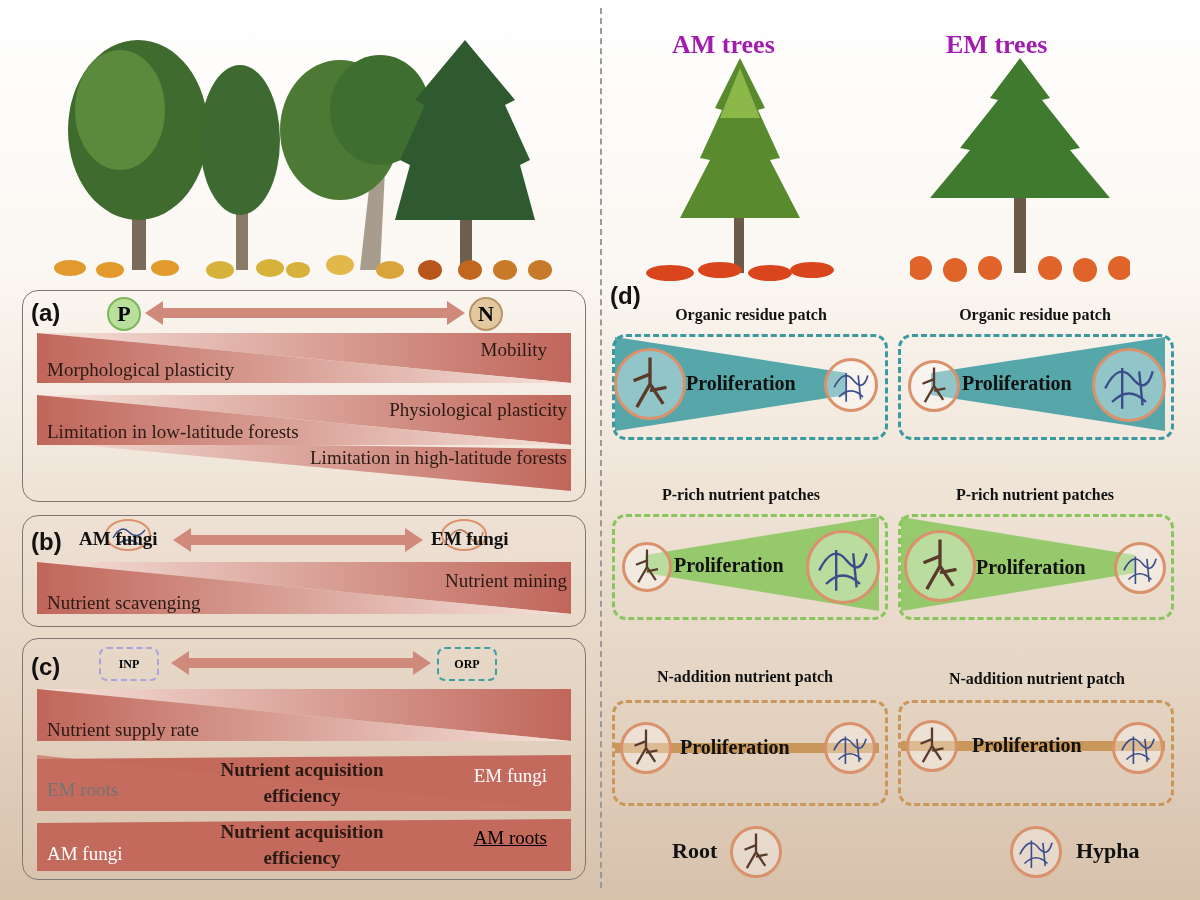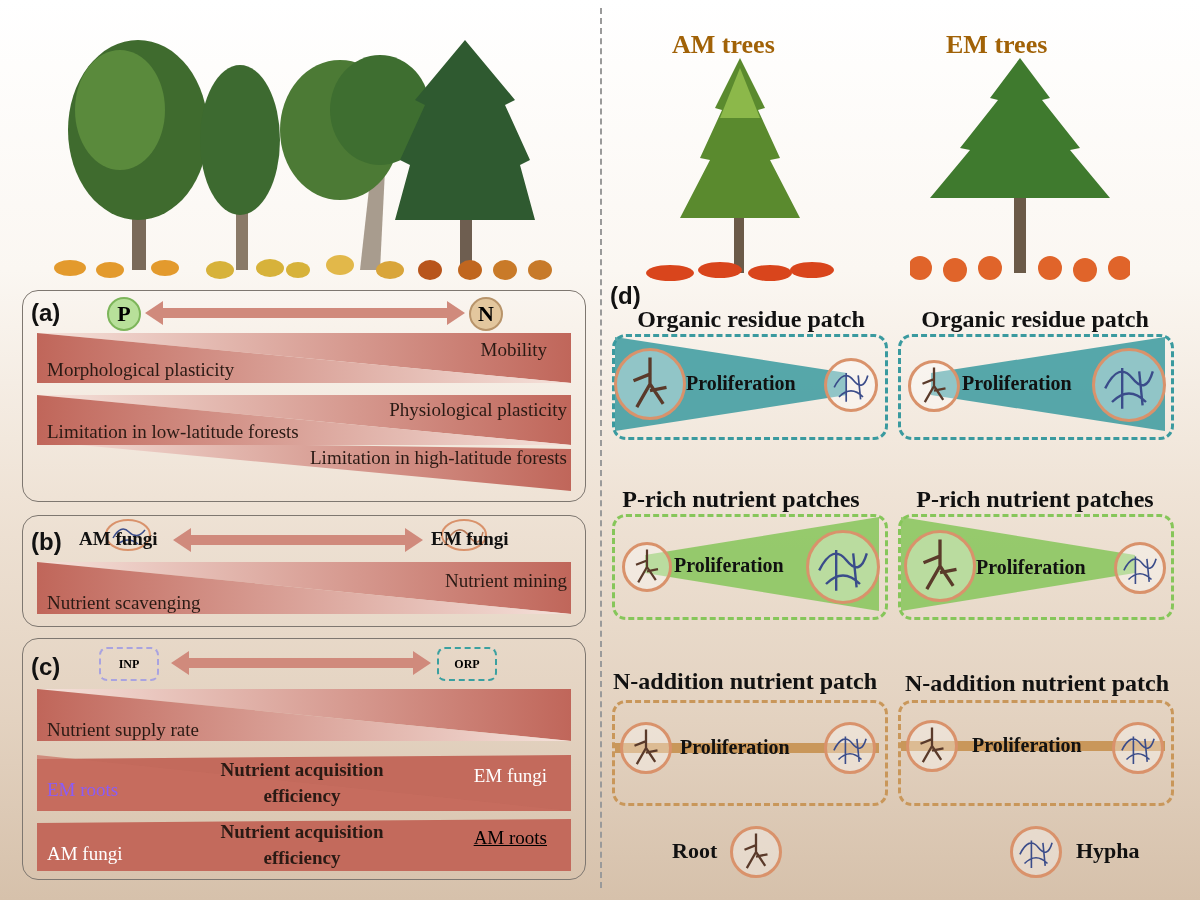--- a/index.html
+++ b/index.html
@@ -15,22 +15,22 @@
   .wedge svg{display:block;}
   .wtext{position:absolute;font-size:19px;color:#2a1a14;white-space:nowrap;}
   .wtext.bold{font-weight:bold;text-align:center;line-height:26px;}
   .arrow{position:absolute;}
   .circ{position:absolute;width:30px;height:30px;border-radius:50%;text-align:center;line-height:30px;font-weight:bold;font-size:22px;}
   .dashbox{position:absolute;border:2px dashed;border-radius:8px;text-align:center;font-weight:bold;font-size:12px;line-height:30px;}
   .fungi-lbl{position:absolute;font-weight:bold;font-size:19px;color:#111;}
   
   .tree{position:absolute;}
   
-  .rtitle{position:absolute;font-weight:bold;font-size:26px;color:#a16207;}
-  .ptitle{position:absolute;font-weight:bold;font-size:24px;color:#111;width:290px;text-align:center;}
+  .rtitle{position:absolute;font-weight:bold;font-size:26px;color:#a21caf;}
+  .ptitle{position:absolute;font-weight:bold;font-size:16px;color:#111;width:290px;text-align:center;}
   .pbox{position:absolute;width:270px;height:100px;border:3px dashed;border-radius:14px;}
   .prolif{position:absolute;font-weight:bold;font-size:20px;color:#111;}
   .icon-circle{position:absolute;border:3px solid #d9926b;border-radius:50%;background:rgba(255,255,255,0.35);}
   .legend-lbl{position:absolute;font-weight:bold;font-size:22px;color:#111;}
 </style>
 </head>
 <body>
 
 <div class="divider"></div>
 
@@ -148,21 +148,21 @@
       <polygon points="0,0 534,0 534,52" fill="url(#gR)"></polygon>
       <polygon points="0,0 0,52 534,52" fill="url(#gL)"></polygon>
     </svg>
     <div class="wtext" style="left:10px;top:30px;">Nutrient supply rate</div>
   </div>
   <div class="wedge" style="top:116px;height:56px;">
     <svg width="534" height="56">
       <polygon points="0,4 534,0 534,56 0,56" fill="#c36a5c"></polygon>
       <polygon points="0,0 534,56 0,56" fill="#c86e60" opacity="0.7"></polygon>
     </svg>
-    <div class="wtext" style="left:10px;top:24px;color:#8b5cf6;">EM roots</div>
+    <div class="wtext" style="left:10px;top:24px;color:#737373;">EM roots</div>
     <div class="wtext bold" style="left:160px;top:2px;width:210px;white-space:normal;">Nutrient acquisition efficiency</div>
     <div class="wtext" style="right:24px;top:10px;color:#fff;">EM fungi</div>
   </div>
   <div class="wedge" style="top:180px;height:56px;">
     <svg width="534" height="56">
       <polygon points="0,4 534,0 534,52 0,52" fill="#c36a5c"></polygon>
     </svg>
     <div class="wtext" style="left:10px;top:24px;color:#fff;">AM fungi</div>
     <div class="wtext bold" style="left:160px;top:0px;width:210px;white-space:normal;">Nutrient acquisition efficiency</div>
     <div class="wtext" style="right:24px;top:8px;color:#000000;text-decoration:underline;">AM roots</div>

